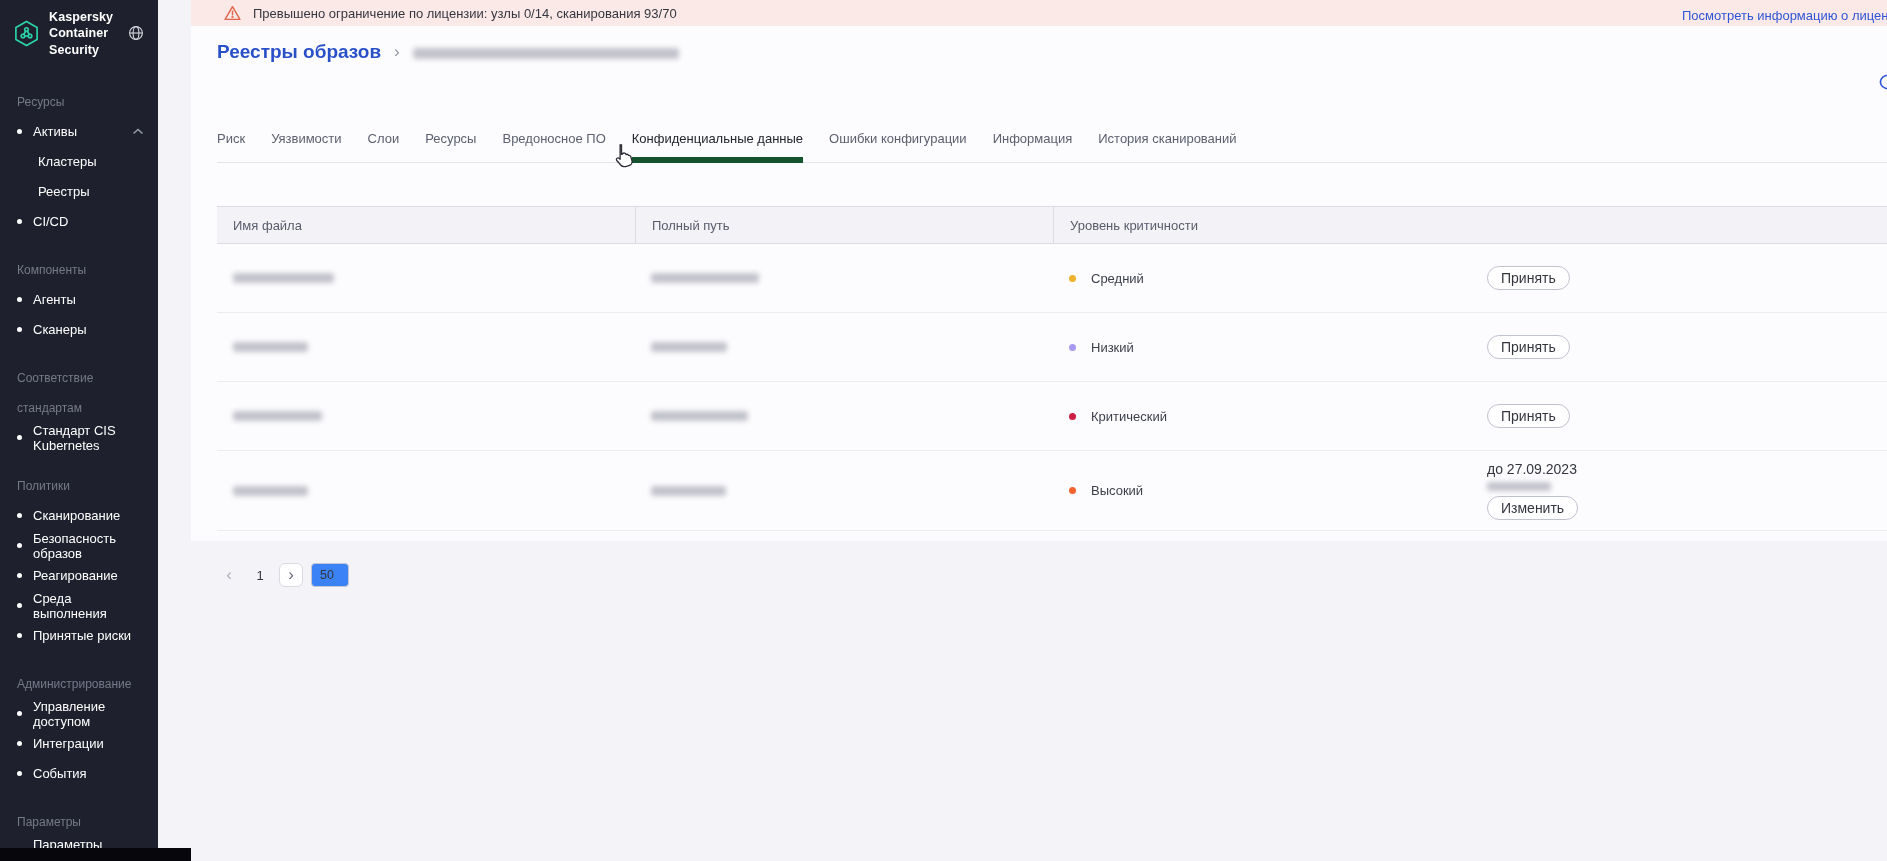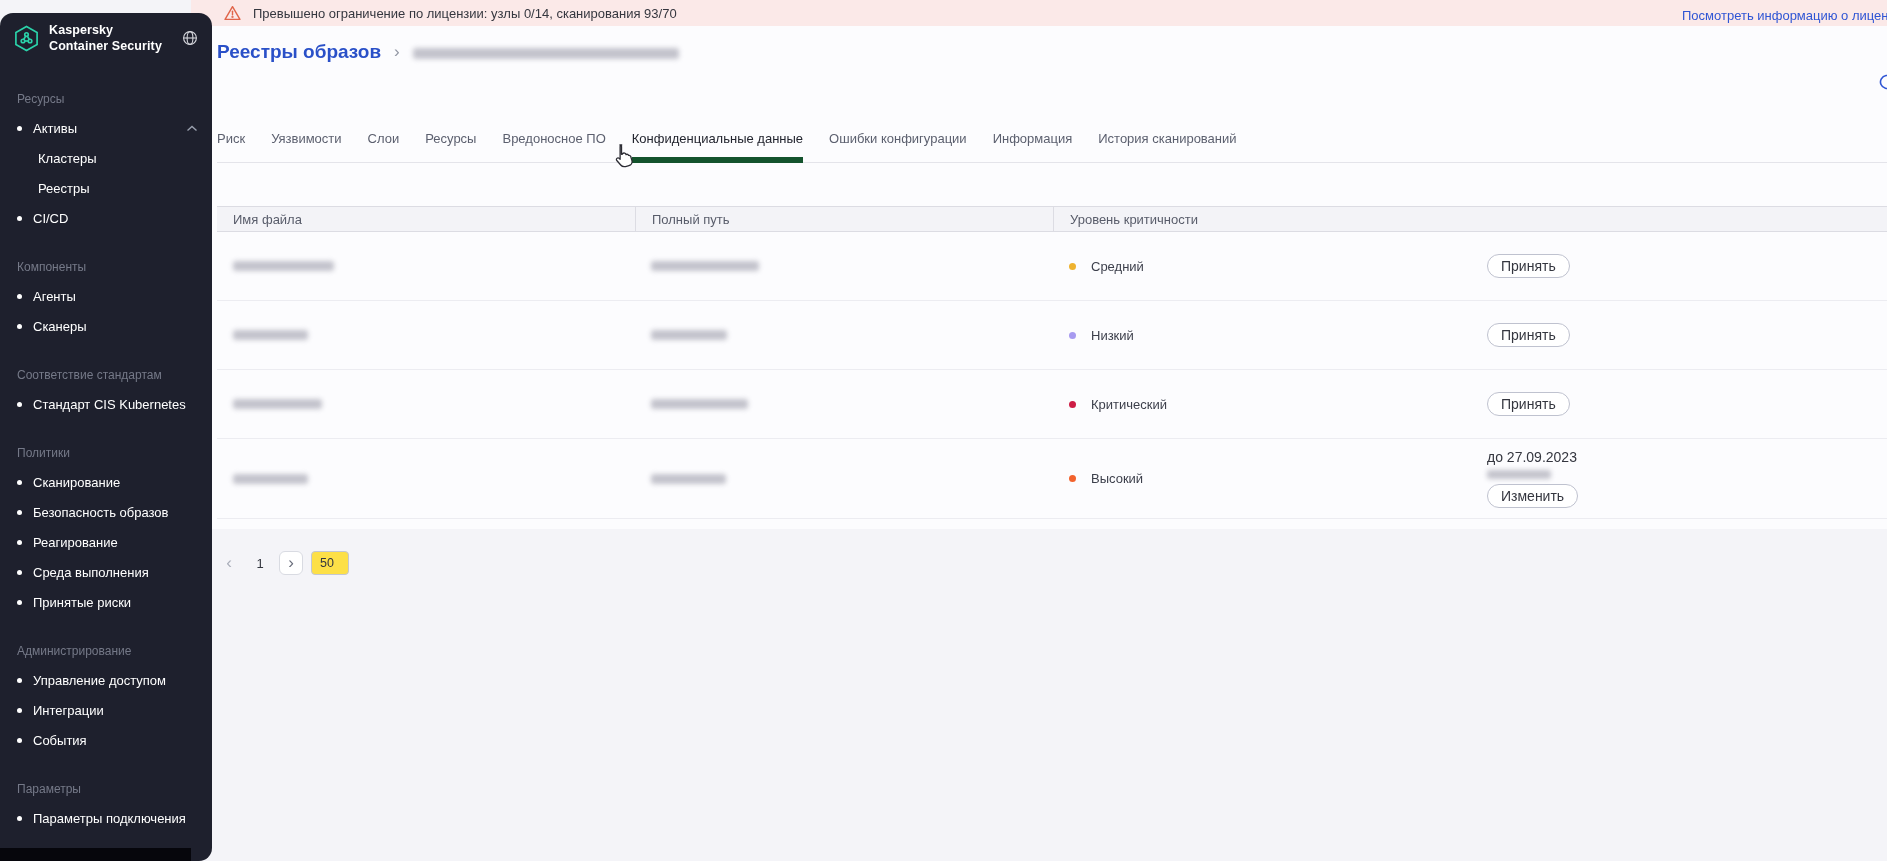--- a/index.html
+++ b/index.html
@@ -6,22 +6,22 @@
   html,body { width:1887px; height:861px; overflow:hidden; }
   body {
     font-family:"Liberation Sans", sans-serif;
     background:#f4f4f8;
     position:relative;
     color:#34363f;
     cursor:default;
   }
   
   .sidebar {
-    position:absolute; left:0; top:13px; width:212px; height:848px;
-    background:#1e202d; color:#fff; z-index:10;border-radius:13px;
+    position:absolute; left:0; top:0; width:158px; height:848px;
+    background:#1e202d; color:#fff; z-index:10;
   }
   .sidebar-bottom-strip { position:absolute; left:0; top:848px; width:191px; height:13px; background:#06060c; z-index:10; }
   .brand { display:flex; align-items:center; padding:9px 14px 9px 13px; }
   .brand-logo { flex:none; margin-right:9px; }
   .brand-text { font-size:12.5px; font-weight:700; line-height:1.3; letter-spacing:.1px; }
   .globe { margin-left:auto; opacity:.92; }
   .nav { padding-top:8px; }
   .section-label { margin-top:18px; padding:0 14px 0 17px; line-height:30px; font-size:12px; color:#757988; }
   .section-label.first { margin-top:12px; }
   .nav-item { height:30px; display:flex; align-items:center; padding:0 14px 0 17px; font-size:13px; color:#ffffff; }
@@ -47,21 +47,21 @@
   .refresh { position:absolute; right:-9px; top:47px; color:#2f55d4; }
   
   .tabs { display:flex; gap:26px; margin-top:57px; border-bottom:1px solid #e4e4ea; }
   .tab { font-size:13px; color:#5b5f6e; padding-bottom:11px; white-space:nowrap; }
   .tab.active { color:#23252f; border-bottom:6px solid #14532d; margin-bottom:-1px; }
   .cursor-overlay { position:absolute; left:420px; top:143px; z-index:20; }
   
   .table { margin-top:43px; }
   .thead, .trow { display:grid; grid-template-columns:418px 418px 418px auto; }
   .thead {
-    background:#f3f3f7; height:26px; align-items:center;
+    background:#f3f3f7; height:38px; align-items:center;
     border-top:1px solid #dcdce3; border-bottom:1px solid #dcdce3;
     font-size:13px; color:#585c6a;
   }
   .th { padding-left:16px; height:100%; display:flex; align-items:center; }
   .th + .th { border-left:1px solid #dcdce3; }
   .trow { min-height:69px; align-items:center; border-bottom:1px solid #ececf1; background:#fcfcfe; }
   .td { padding-left:16px; }
   .sev { display:flex; align-items:center; gap:15px; font-size:13px; color:#3c3f4b; }
   .sev-dot { width:7px; height:7px; border-radius:50%; flex:none; }
   .btn {
@@ -71,21 +71,21 @@
   .row-redacted-name { height:10px; }
   .accept-cell { display:flex; flex-direction:column; align-items:flex-start; gap:5px; padding:10px 0 10px 16px; }
   .accept-date { font-size:14px; color:#34363f; }
   .accept-redacted { width:64px; height:9px; }
   
   .pagination { display:flex; align-items:center; gap:8px; margin:22px 0 0 26px; }
   .pg-prev { width:24px; height:24px; display:flex; align-items:center; justify-content:center; color:#aaaeba; font-size:17px; }
   .pg-page { width:22px; text-align:center; font-size:13px; color:#33363f; }
   .pg-next { width:24px; height:24px; display:flex; align-items:center; justify-content:center;
              color:#6a6e7c; font-size:17px; border:1px solid #d9dbe2; border-radius:6px; background:#fff; }
-  .pg-size { width:38px; height:24px; border:1px solid #c4c7d2; border-radius:4px; background:#fde047;
+  .pg-size { width:38px; height:24px; border:1px solid #c4c7d2; border-radius:4px; background:#3b82f6;
              display:flex; align-items:center; padding-left:8px; font-size:12.5px; color:#33363f; }
   svg { display:block; }
 </style>
 </head>
 <body>
 
 <div class="sidebar">
   <div class="brand">
     <span class="brand-logo">
       <svg width="27" height="27" viewBox="0 0 26 26" fill="none" stroke="#2bd3aa" stroke-width="1.6">

